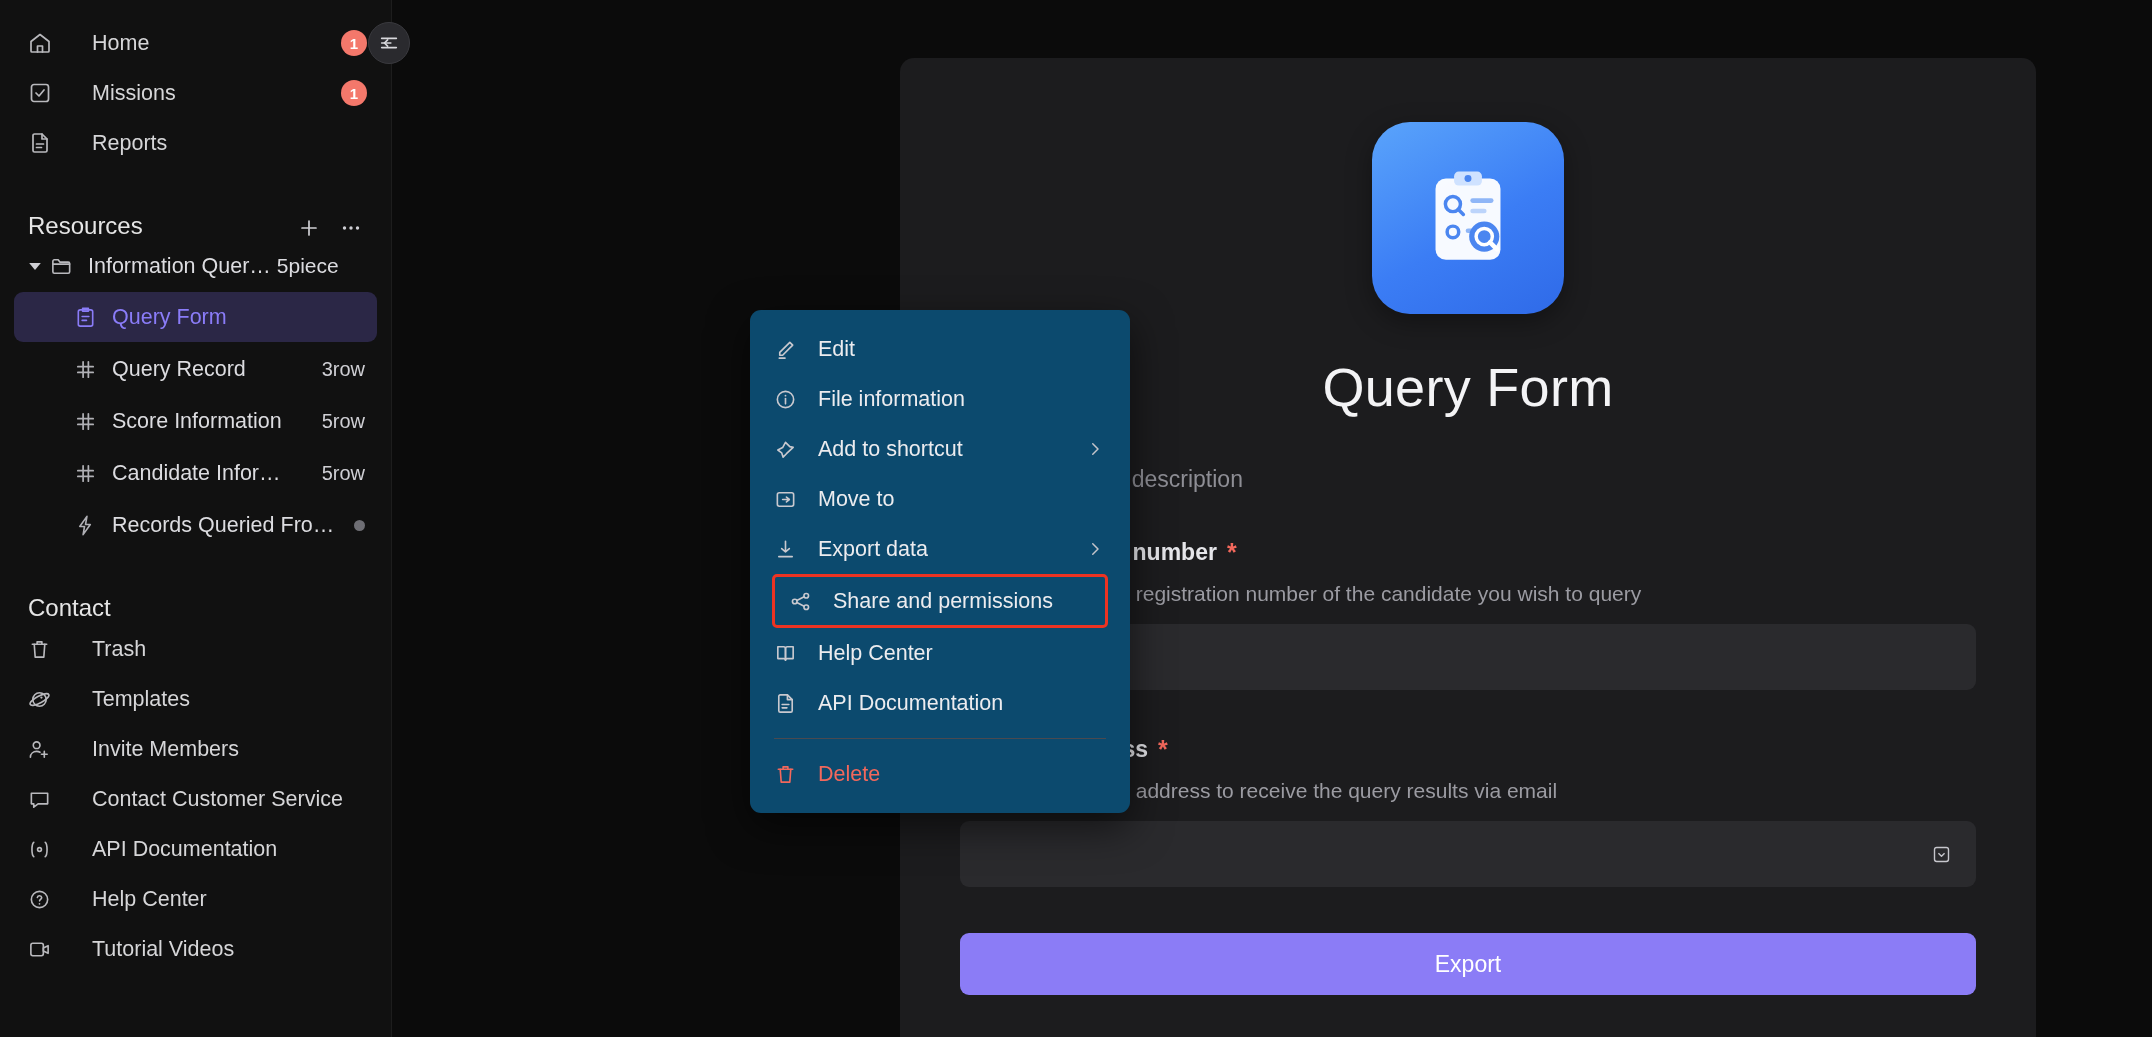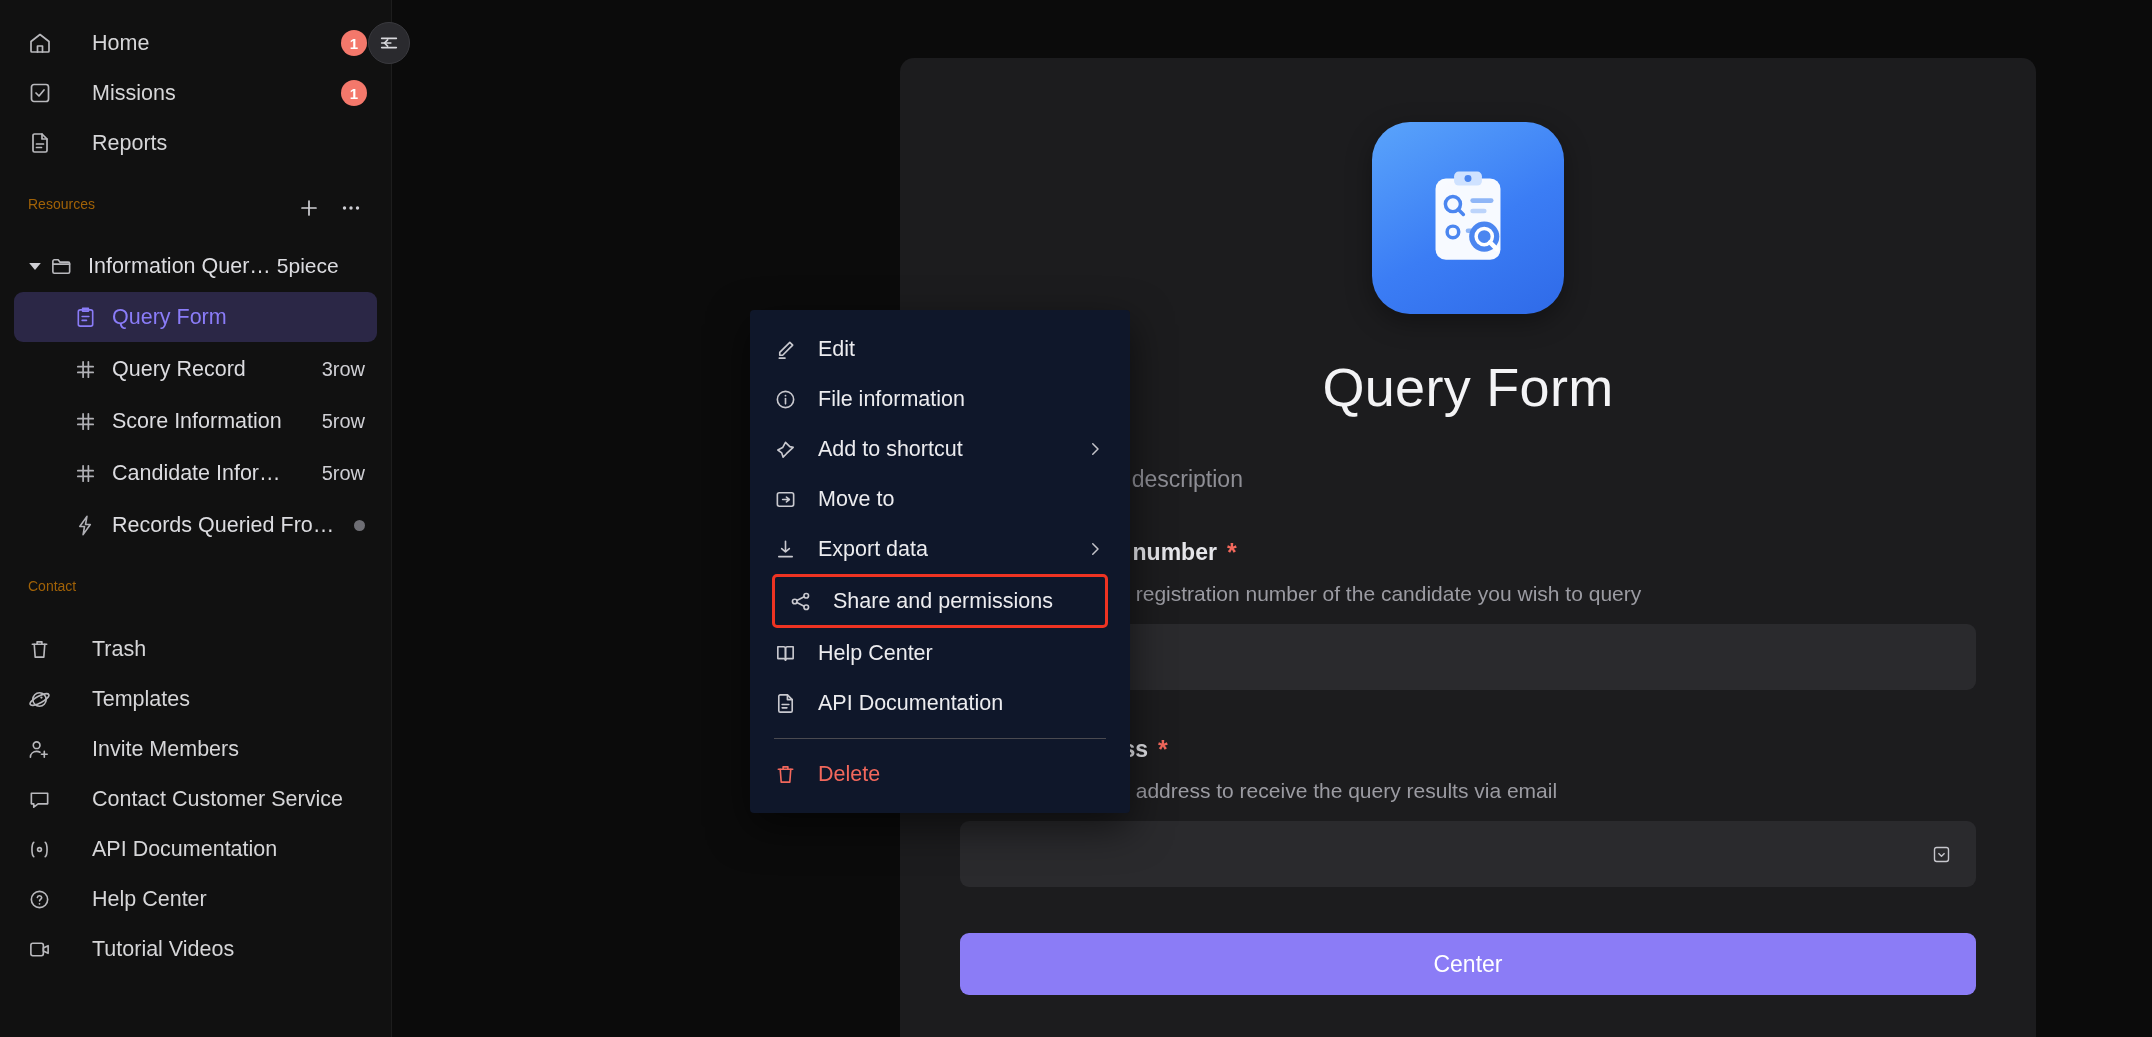--- a/index.html
+++ b/index.html
@@ -31,23 +31,23 @@
   .nav-item .lbl { margin-left: 6px; white-space: nowrap; }
   .badge {
     position: absolute; right: 10px;
     background: #f4786b; color: #fff;
     font-size: 15px; min-width: 26px; height: 26px;
     border-radius: 13px; display: flex;
     align-items: center; justify-content: center;
     font-weight: 600;
   }
   .sec-head {
-    display: flex; align-items: flex-start;
+    display: flex; align-items: flex-end;
     height: 44px; margin: 28px 14px 2px 14px;
-    padding: 0 14px; color: #a16207; font-size: 14px;
+    padding: 0 14px; color: #e5e5e5; font-size: 24px;
   }
   .sec-head .sp { flex: 1; }
   .sec-head .act { color: #cfcfd4; margin-left: 18px; cursor: pointer; display:flex; align-items:center;}
   .tree-folder {
     display: flex; align-items: center;
     height: 48px; margin: 0 14px; padding: 0 10px;
     border-radius: 8px; color: #dcdce0; font-size: 21.5px; cursor: pointer;
   }
   .caret { width: 22px; color: #cfcfd4; font-size: 13px; display:flex; align-items:center; justify-content:center; flex:0 0 22px;}
   .tree-folder .ico { width: 30px; display:flex; align-items:center; color:#b9b9bd; flex:0 0 30px; margin-left:4px;}
@@ -119,22 +119,22 @@
   .submit-btn {
     margin-top: 46px; height: 62px; width: 100%;
     border-radius: 9px; background: #8b7cf6; color: #ffffff;
     font-size: 23px; display: flex; align-items: center; justify-content: center;
     cursor: pointer; border: none; font-family: inherit;
   }
 
   
   .ctx-menu {
     position: absolute; left: 358px; top: 310px;
-    width: 380px; background: #0f172a;
-    border-radius: 4px; padding: 14px 0;
+    width: 380px; background: #0c4a6e;
+    border-radius: 11px; padding: 14px 0;
     box-shadow: 0 14px 40px rgba(0,0,0,.55);
     z-index: 50;
   }
   .ctx-item {
     display: flex; align-items: center;
     height: 50px; margin: 0 10px; padding: 0 14px;
     border-radius: 8px; color: #ececef; font-size: 21.5px;
     cursor: pointer; position: relative;
   }
   .ctx-item .ico { width: 30px; display: flex; align-items: center; color: #c9c9cf; flex: 0 0 30px;}
@@ -419,21 +419,21 @@
             <span></span>
             <span class="tail">
               <svg width="21" height="21" viewBox="0 0 24 24" fill="none" stroke="currentColor" stroke-width="1.6" stroke-linejoin="round">
                   <rect x="4" y="4" width="16" height="16" rx="2.5"></rect>
                   <path d="M8.5 10.5 12 14l3.5-3.5"></path>
                 </svg>
             </span>
           </div>
         </div>
 
-        <button class="submit-btn">Center</button>
+        <button class="submit-btn">Export</button>
       </div>
     </div>
 
     <div class="ctx-menu">
 
       <div class="ctx-item">
         <span class="ico">
           <svg width="23" height="23" viewBox="0 0 24 24" fill="none" stroke="currentColor" stroke-width="1.7" stroke-linecap="round" stroke-linejoin="round">
               <path d="M16.5 4.5 19.5 7.5 9 18H6v-3z"></path>
               <path d="M5.5 21h6"></path>

